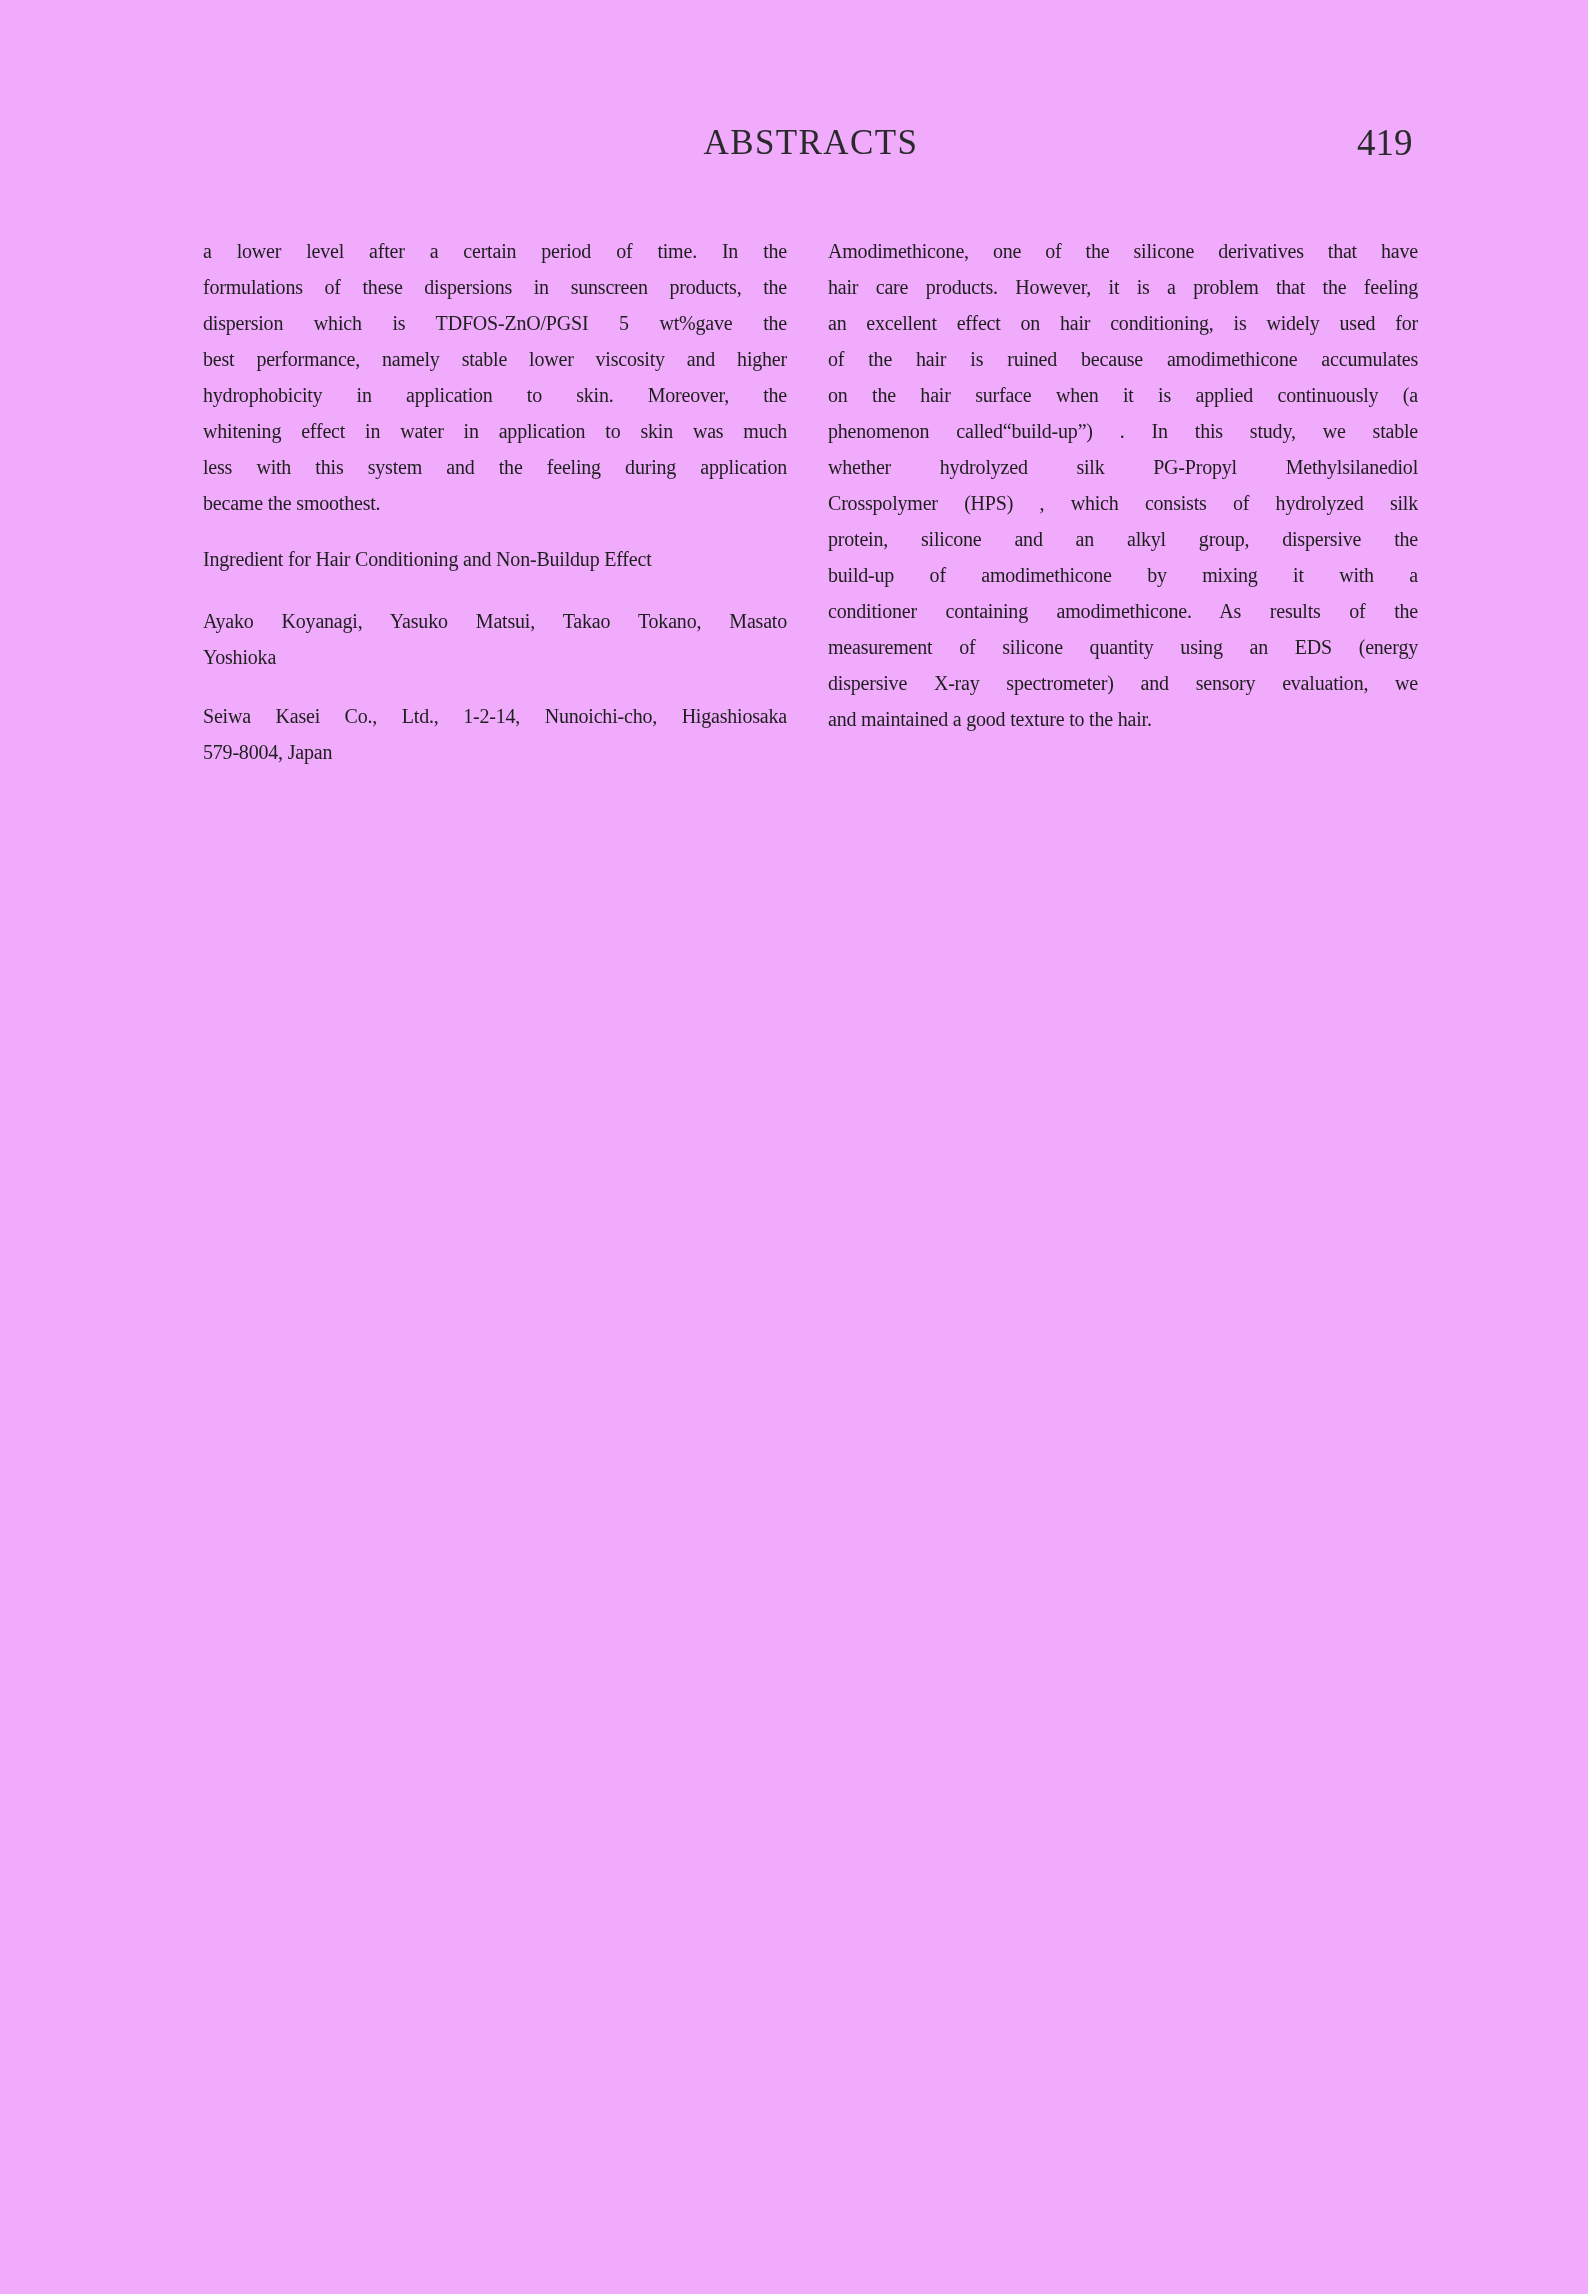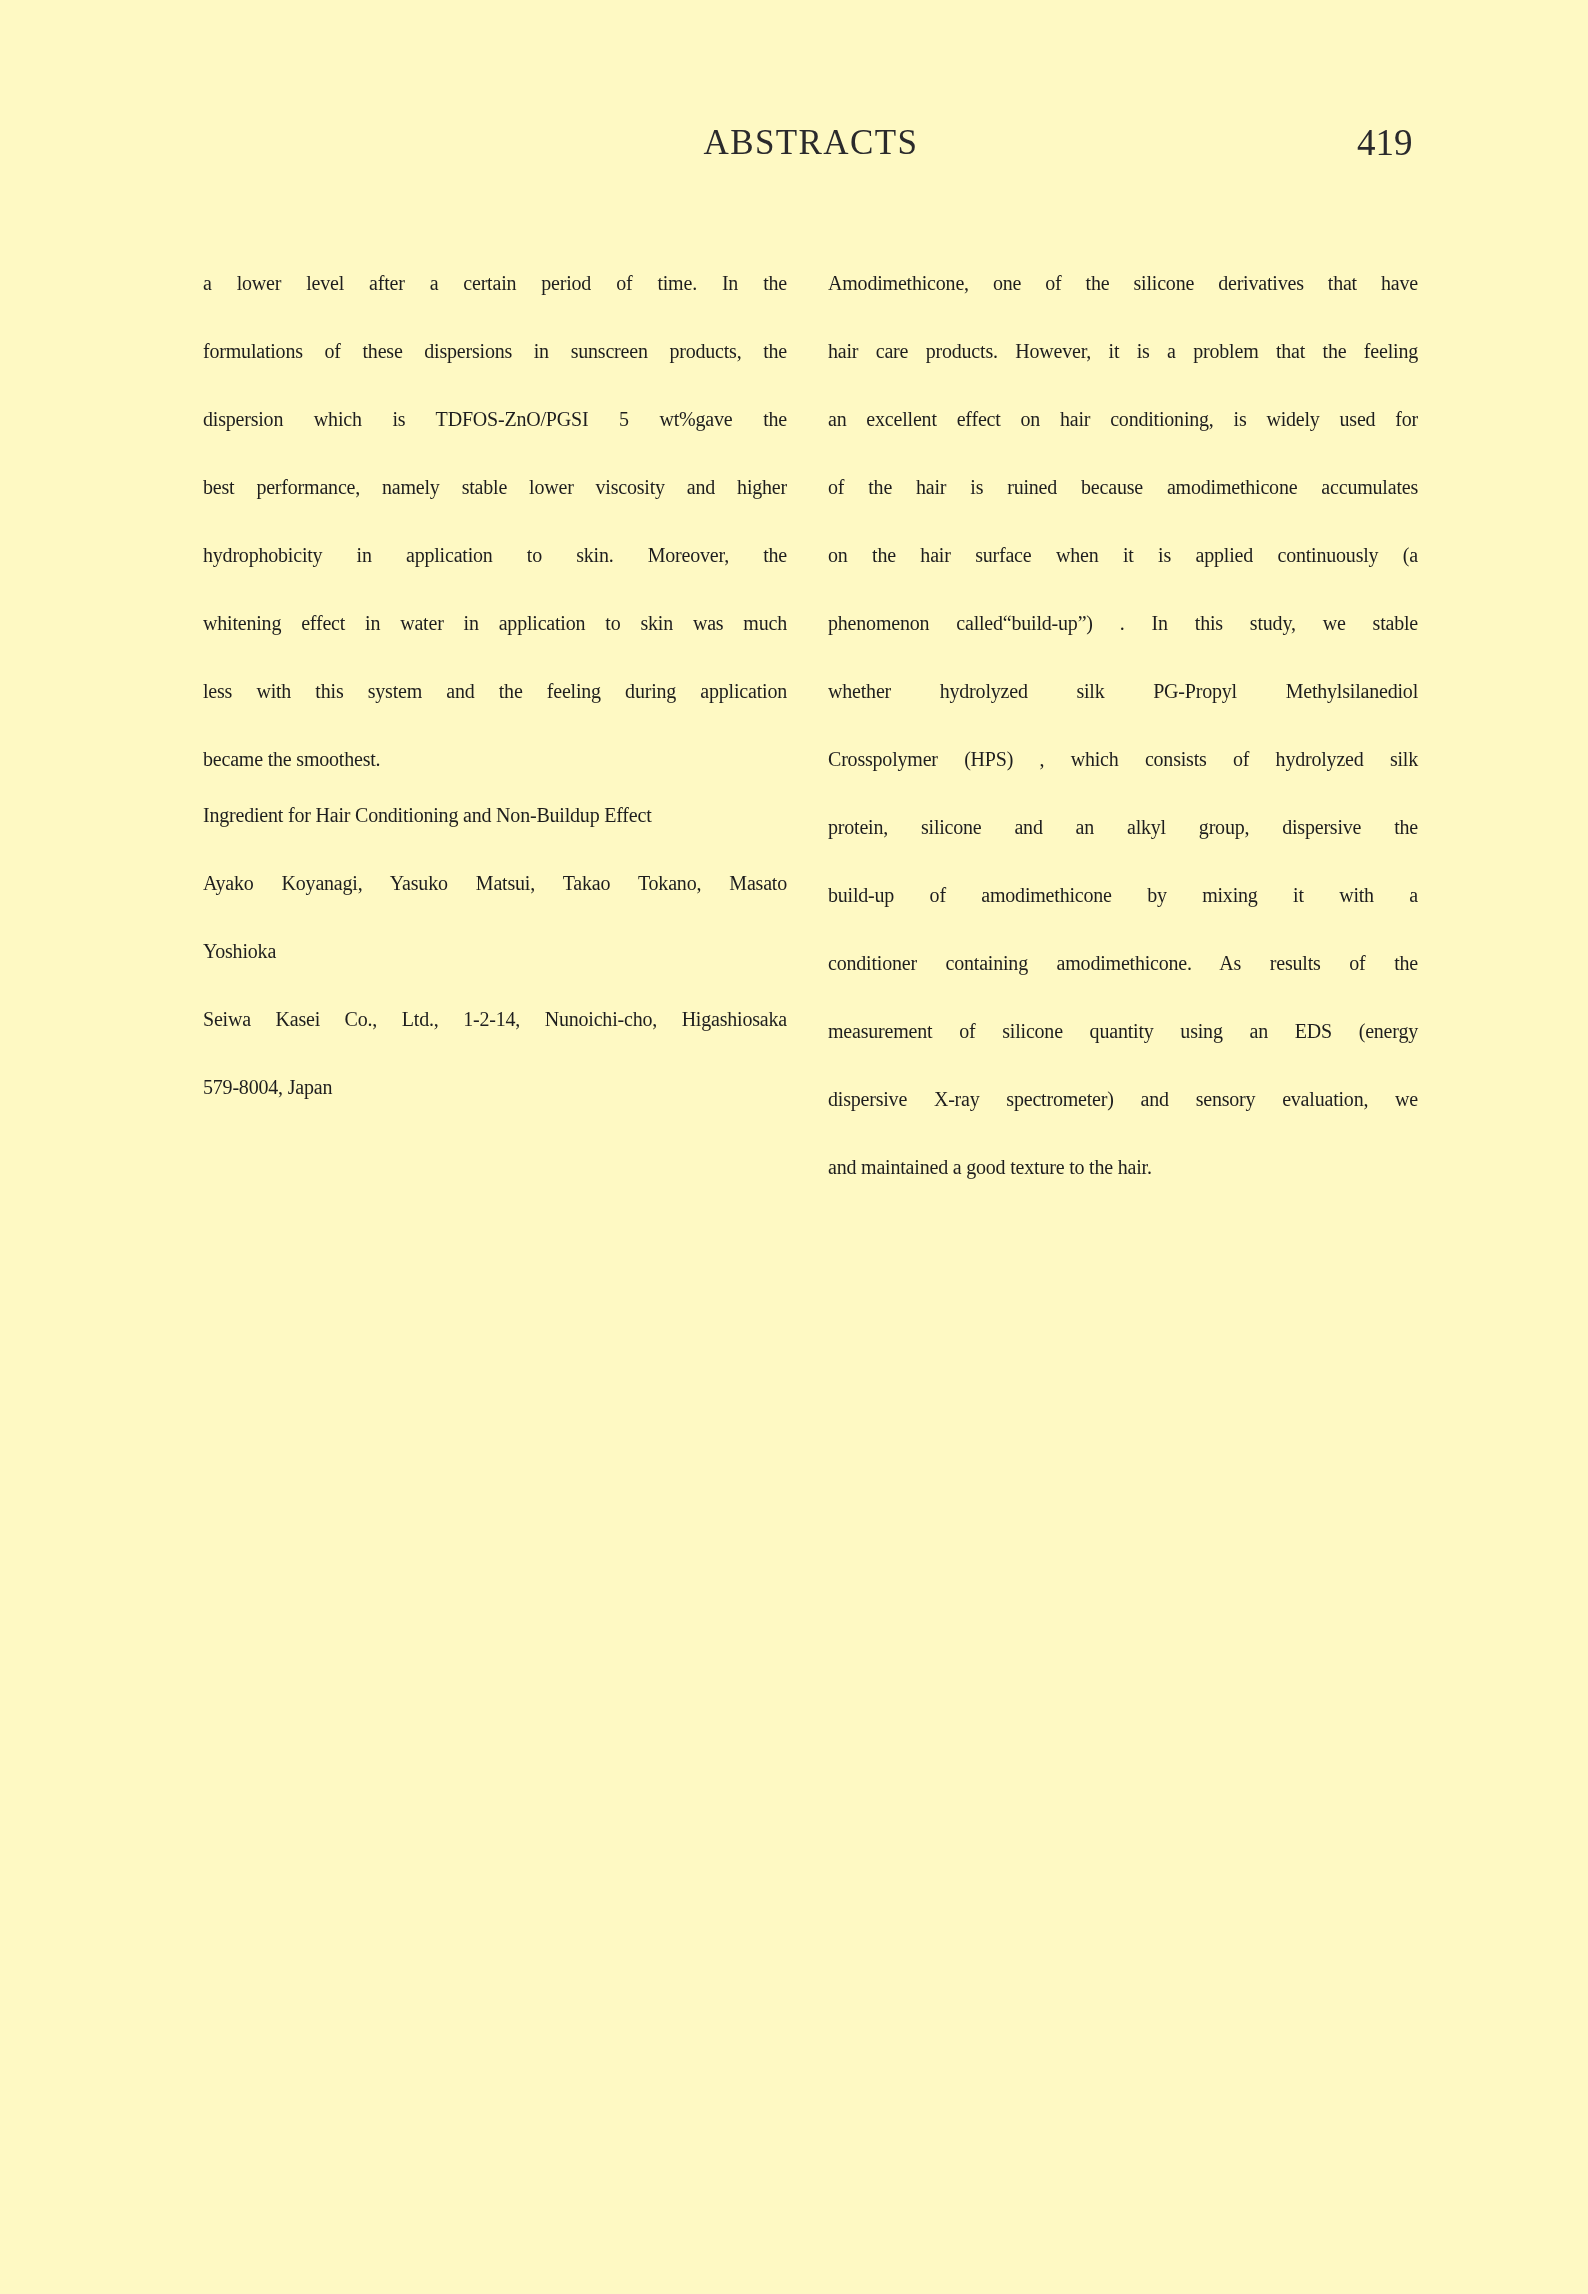--- a/index.html
+++ b/index.html
@@ -8,21 +8,21 @@
     height: 2295px;
     background: #ffffff;
     position: relative;
     font-family: "Liberation Serif", serif;
     color: #1e1e1e;
     -webkit-font-smoothing: antialiased;
   }
   .page {
     position: absolute;
     inset: 0;
-    background: #fef9c3;
+    background: #f0abfc;
   }
   .header-title {
     position: absolute;
     top: 124px;
     left: 203px;
     width: 1216px;
     text-align: center;
     font-size: 35px;
     line-height: 38px;
     letter-spacing: 1.4px;
@@ -45,21 +45,21 @@
     gap: 41px;
   }
   .col {
     font-size: 20px;
     line-height: 36px;
     letter-spacing: -0.2px;
     color: #1e1e1e;
   }
   .col-left  { width: 584px; }
   .col-right { width: 590px; }
-  .line { white-space: normal; margin-top: 32px; }
+  .line { white-space: normal; }
   .line.j {
     text-align: justify;
     text-align-last: justify;
   }
   .section-title { margin-top: 20px; }
   .authors-block { margin-top: 26px; }
   .affiliation-block { margin-top: 22.6px; }
 </style>
 </head>
 <body>

